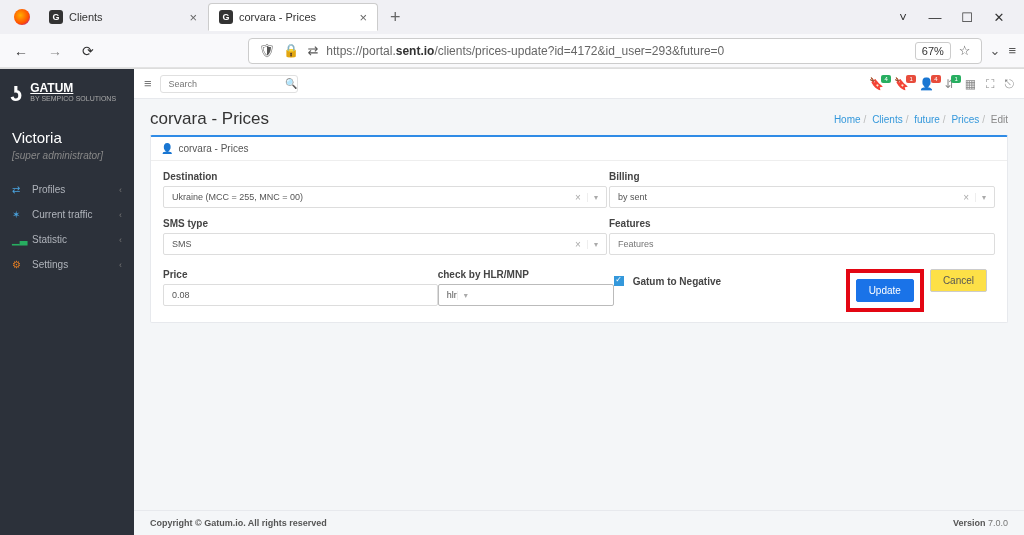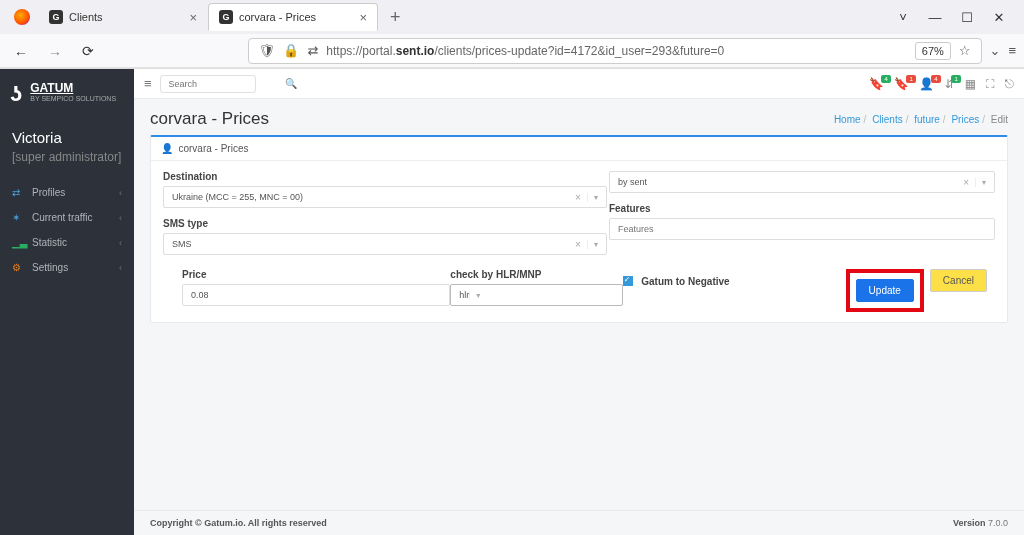--- a/index.html
+++ b/index.html
@@ -28,30 +28,30 @@
 
   .app { display:flex; height:467px; }
   .sidebar { width:134px; background:#2c313a; color:#c8c8c8; display:flex; flex-direction:column; }
   .brand { padding:12px 10px; display:flex; gap:8px; align-items:flex-start; }
   .brand-logo { color:#fff; font-size:22px; font-weight:bold; }
   .brand-text { font-size:10px; line-height:1.2; }
   .brand-text .big { font-size:12px; font-weight:700; color:#fff;text-decoration:underline; }
   .brand-text .small { font-size:7px; color:#aaa; }
   .user-block { padding:10px 12px; }
   .user-name { font-size:15px; color:#fff; }
-  .user-role { font-size:12px; color:#888; margin-top:4px; }
+  .user-role { font-size:10px; color:#888; margin-top:4px;font-style:italic; }
   .nav { margin-top:6px; }
   .nav-item { display:flex; align-items:center; gap:8px; padding:7px 12px; font-size:10px; color:#b0b4bb; }
   .nav-item .chev { margin-left:auto; font-size:9px; color:#777; }
   .nav-icon { width:12px; font-size:10px; }
 
   .main { flex:1; background:#f4f6f8; display:flex; flex-direction:column; }
   .topbar { height:30px; background:#fff; border-bottom:1px solid #e7e9ed; display:flex; align-items:center; padding:0 10px; gap:8px;}
   .hamburger { color:#777; font-size:13px; }
-  .search-box { display:flex; align-items:center; border:1px solid #e0e0e0; border-radius:3px; padding:2px 8px; width:96px; height:18px;}
+  .search-box { display:flex; align-items:center; border:1px solid #e0e0e0; border-radius:3px; padding:2px 8px; width:138px; height:18px;}
   .search-box input { border:none; outline:none; font-size:9px; flex:1; color:#888; background:transparent; }
   .search-box .sicon { color:#888; font-size:10px; }
   .top-icons { margin-left:auto; display:flex; gap:10px; align-items:center; }
   .top-ico { position:relative; font-size:12px; color:#888; }
   .badge { position:absolute; top:-2px; right:-6px; background:#27ae60; color:#fff; font-size:6px; padding:1px 3px; border-radius:2px;}
   .badge.red { background:#e74c3c; }
 
   .page-header { display:flex; align-items:center; padding:10px 16px 6px; }
   .page-title { font-size:17px; font-weight:500; color:#333; }
   .breadcrumb { margin-left:auto; font-size:10px; color:#888; }
@@ -63,21 +63,21 @@
   .panel-body { padding:10px 12px; }
   .form-row { display:flex; gap:2px; }
   .col-left { flex:1.15; }
   .col-right { flex:1; }
   .form-group { margin-bottom:10px; }
   .form-label { font-size:10px; font-weight:700; color:#444; margin-bottom:4px; display:block;}
   .form-control { width:100%; height:22px; border:1px solid #ddd; border-radius:2px; padding:0 8px; font-size:9px; color:#555; background:#fff; display:flex; align-items:center; position:relative;}
   .form-control .clear { margin-left:auto; color:#aaa; font-size:10px; padding-right:6px;}
   .form-control .caret { color:#aaa; font-size:8px; border-left:1px solid #eee; padding-left:6px;}
   .form-control.input input { border:none; outline:none; width:100%; font-size:9px; color:#555; background:transparent;}
-  .second-row { display:flex; align-items:flex-start; margin-top:4px;margin-left:19px; }
+  .second-row { display:flex; align-items:flex-start; margin-top:4px; }
   .grp-sm { flex:1.4; }
   .grp-mid { flex:0.9; }
   .grp-chk { flex:0.9; padding-top:2px; }
   .chk-label { font-size:10px; font-weight:700; color:#444; }
   .chk-box { display:inline-block; width:10px; height:10px; border:1px solid #3498db; background:#3498db; margin-right:4px; vertical-align:middle; position:relative;}
   .chk-box::after{content:"✓";color:#fff;font-size:8px;position:absolute;top:-2px;left:0;}
   .btn-area { flex:1; display:flex; gap:6px; align-items:flex-start; justify-content:flex-end; padding-right:8px;}
   .btn { font-size:10px; padding:5px 12px; border-radius:2px; border:1px solid #ccc; background:#fde047; color:#555;}
   .btn-primary { background:#1a73e8; color:#fff; border-color:#1a73e8; }
   .highlight-box { border:4px solid #e30613; padding:6px; display:inline-flex;justify-content:flex-end; }
@@ -216,20 +216,21 @@
               <label class="form-label">SMS type</label>
               <div class="form-control">
                 <span>SMS</span>
                 <span class="clear">×</span>
                 <span class="caret">▾</span>
               </div>
             </div>
           </div>
           <div class="col-right">
             <div class="form-group">
+              <label class="form-label">Billing</label>
               <div class="form-control">
                 <span>by sent</span>
                 <span class="clear">×</span>
                 <span class="caret">▾</span>
               </div>
             </div>
             <div class="form-group">
               <label class="form-label">Features</label>
               <div class="form-control input">
                 <input placeholder="Features" style="">

